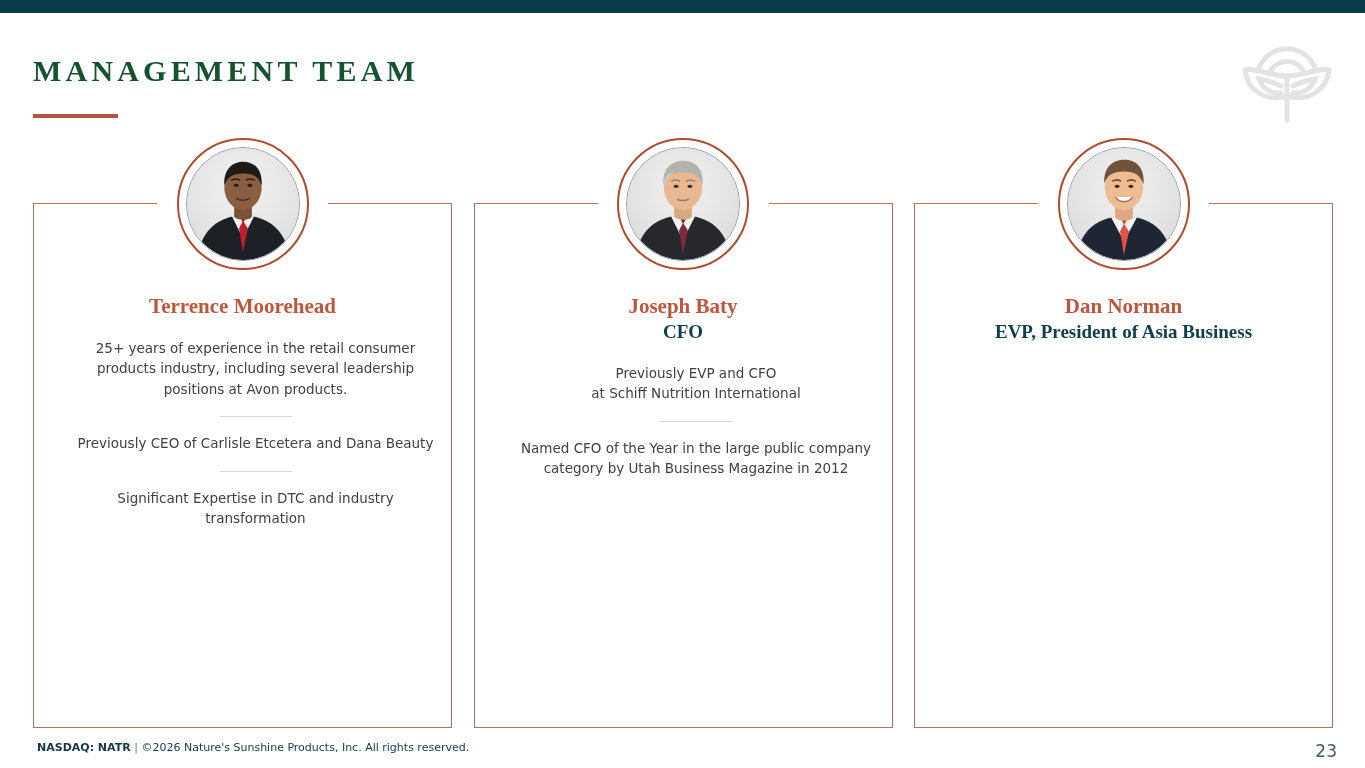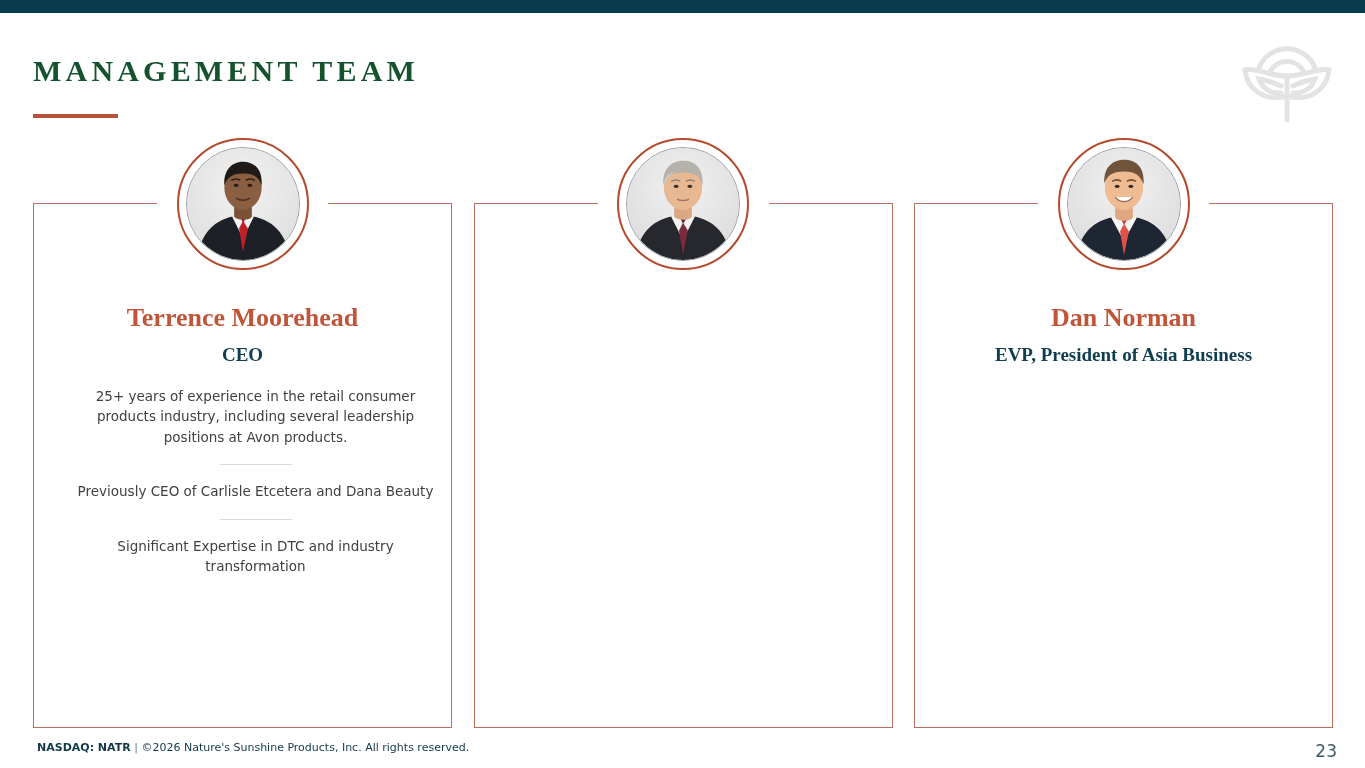--- a/index.html
+++ b/index.html
@@ -123,24 +123,24 @@
   .card-body {
     position: absolute;
     left: 0; right: 0;
     top: 89px;
     padding: 0 14px;
     text-align: center;
   }
   .person-name {
     font-family: "Liberation Serif", "DejaVu Serif", serif;
     font-weight: bold;
-    font-size: 26px;
+    font-size: 21px;
     color: #c0553a;
     line-height: 1.08;
-    margin: 12px;
+    margin: 3px;
   }
   .person-title {
     font-family: "Liberation Serif", "DejaVu Serif", serif;
     font-weight: bold;
     font-size: 19px;
     color: #0e3e50;
     line-height: 1.15;
     margin: 3px 0 0 0;
   }
   .bio-block {
@@ -243,21 +243,20 @@
             <path d="M45 33 C48 31 52 31 54 33" stroke="#2a1c14" stroke-width="1.6" fill="none"></path>
             <path d="M60 33 C62 31 66 31 69 33" stroke="#2a1c14" stroke-width="1.6" fill="none"></path>
             <path d="M50 51 C54 54 60 54 64 51" stroke="#4a2e1f" stroke-width="1.6" fill="none"></path>
           </svg>
         </div>
       </div>
     </div>
 
     <div class="card-body">
       <div class="person-name">Terrence Moorehead</div>
-      <div class="person-title">CEO</div>
       <div class="bio-block">
         <p class="bio-para">25+ years of experience in the retail consumer products industry, including several leadership positions at Avon products.</p>
         <hr class="bio-divider">
         <p class="bio-para">Previously CEO of Carlisle Etcetera and Dana Beauty</p>
         <hr class="bio-divider">
         <p class="bio-para">Significant Expertise in DTC and industry transformation</p>
       </div>
     </div>
   </div>
 
@@ -289,20 +288,30 @@
             <ellipse cx="64" cy="39" rx="2.6" ry="1.7" fill="#3c3128"></ellipse>
             <path d="M45 34 C48 32 52 32 54 34" stroke="#9e9token" stroke-width="0" fill="none"></path>
             <path d="M45 34 C48 32 52 32 54 34" stroke="#8d8075" stroke-width="1.6" fill="none"></path>
             <path d="M60 34 C63 32 66 32 69 34" stroke="#8d8075" stroke-width="1.6" fill="none"></path>
             <path d="M51 52 C54 54 60 54 63 52" stroke="#a8765c" stroke-width="1.6" fill="none"></path>
           </svg>
         </div>
       </div>
     </div>
 
+    <div class="card-body">
+      <div class="person-name">Joseph Baty</div>
+      <div class="person-title">CFO</div>
+      <div class="bio-block">
+        <p class="bio-para">Previously EVP and CFO
+at Schiff Nutrition International</p>
+        <hr class="bio-divider">
+        <p class="bio-para">Named CFO of the Year in the large public company category by Utah Business Magazine in 2012</p>
+      </div>
+    </div>
   </div>
 
   <div class="card">
     <div class="top-seg left"></div>
     <div class="top-seg right"></div>
 
     <div class="portrait-wrap">
       <div class="ring-outer"></div>
       <div class="ring-inner">
         <div class="photo">

